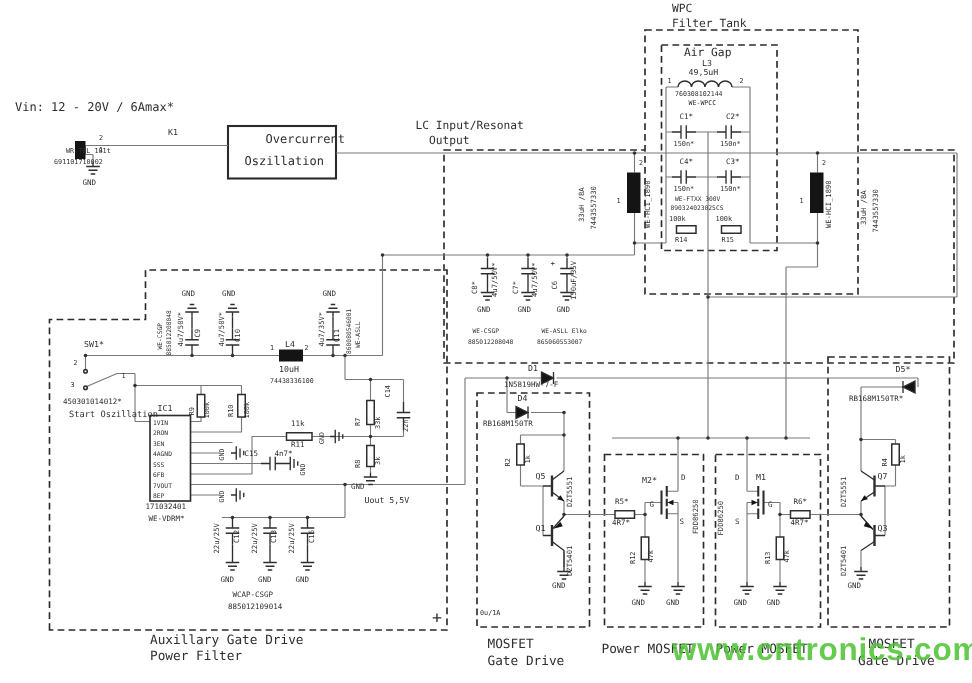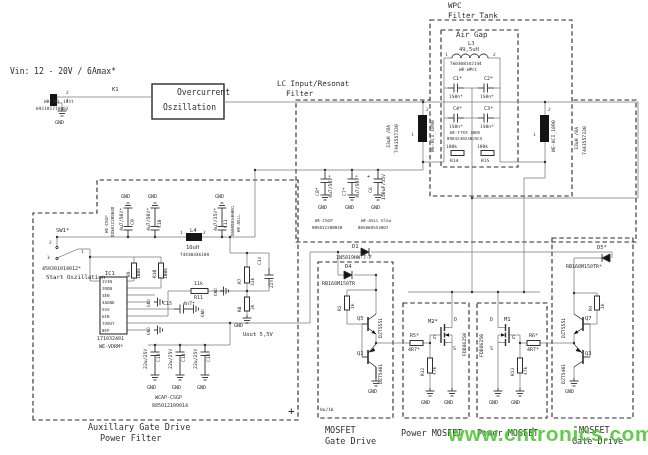--- a/index.html
+++ b/index.html
@@ -237,21 +237,21 @@
       <div class="lbl" style="left: 10px; top: 68px; font-size: 8px;">Vin: 12 - 20V / 6Amax*</div>
       <div class="lbl" style="left: 112px; top: 87px; font-size: 5.5px;">K1</div>
       <div class="lbl" style="left: 66px; top: 91px; font-size: 4.5px;">2</div>
       <div class="lbl" style="left: 66px; top: 99px; font-size: 4.5px;">1</div>
       <div class="lbl" style="left: 44px; top: 100px; font-size: 4.5px;">WR-TBL 101t</div>
       <div class="lbl" style="left: 36px; top: 107px; font-size: 4.5px;">691101710002</div>
       <div class="lbl" style="left: 55px; top: 120px; font-size: 5px;">GND</div>
       <div class="lbl" style="left: 177px; top: 89px; font-size: 8px;">Overcurrent</div>
       <div class="lbl" style="left: 163px; top: 104px; font-size: 8px;">Oszillation</div>
       <div class="lbl" style="left: 277px; top: 80px; font-size: 7.5px;">LC Input/Resonat</div>
-      <div class="lbl" style="left: 286px; top: 90px; font-size: 7.5px;">Filter</div>
+      <div class="lbl" style="left: 286px; top: 90px; font-size: 7.5px;">Output</div>
       <div class="lbl" style="left: 448px; top: 2px; font-size: 7.5px;">WPC</div>
       <div class="lbl" style="left: 448px; top: 12px; font-size: 7.5px;">Filter Tank</div>
       <div class="lbl" style="left: 456px; top: 31px; font-size: 7.5px;">Air Gap</div>
       <div class="lbl" style="left: 468px; top: 41px; font-size: 5.5px;">L3</div>
       <div class="lbl" style="left: 459px; top: 47px; font-size: 5.5px;">49,5uH</div>
       <div class="lbl" style="left: 445px; top: 53px; font-size: 4.5px;">1</div>
       <div class="lbl" style="left: 493px; top: 53px; font-size: 4.5px;">2</div>
       <div class="lbl" style="left: 450px; top: 62px; font-size: 4.4px;">760308102144</div>
       <div class="lbl" style="left: 459px; top: 68px; font-size: 4.4px;">WE-WPCC</div>
       <div class="lbl" style="left: 453px; top: 76px; font-size: 5px;">C1*</div>
@@ -351,21 +351,21 @@
       <div class="lbl v" style="left: 157px; top: 362px; font-size: 4.8px;">C12</div>
       <div class="lbl v" style="left: 169px; top: 369px; font-size: 4.8px;">22u/25V</div>
       <div class="lbl v" style="left: 182px; top: 362px; font-size: 4.8px;">C13</div>
       <div class="lbl v" style="left: 194px; top: 369px; font-size: 4.8px;">22u/25V</div>
       <div class="lbl v" style="left: 207px; top: 362px; font-size: 4.8px;">C16</div>
       <div class="lbl" style="left: 147px; top: 385px; font-size: 5px;">GND</div>
       <div class="lbl" style="left: 172px; top: 385px; font-size: 5px;">GND</div>
       <div class="lbl" style="left: 197px; top: 385px; font-size: 5px;">GND</div>
       <div class="lbl" style="left: 155px; top: 395px; font-size: 5px;">WCAP-CSGP</div>
       <div class="lbl" style="left: 152px; top: 403px; font-size: 5px;">885012109014</div>
-      <div class="lbl" style="left: 88px; top: 423px; font-size: 8.5px;">Auxillary Gate Drive</div>
+      <div class="lbl" style="left: 100px; top: 423px; font-size: 8.5px;">Auxillary Gate Drive</div>
       <div class="lbl" style="left: 100px; top: 434px; font-size: 8.5px;">Power Filter</div>
       <div class="lbl" style="left: 352px; top: 244px; font-size: 5.5px;">D1</div>
       <div class="lbl" style="left: 336px; top: 255px; font-size: 5px;">1N5819HW-7-F</div>
       <div class="lbl" style="left: 345px; top: 264px; font-size: 5.5px;">D4</div>
       <div class="lbl" style="left: 322px; top: 281px; font-size: 5px;">RB168M150TR</div>
       <div class="lbl v" style="left: 338px; top: 311px; font-size: 4.6px;">R2</div>
       <div class="lbl v" style="left: 351px; top: 309px; font-size: 4.6px;">1k</div>
       <div class="lbl" style="left: 357px; top: 316px; font-size: 5.5px;">Q5</div>
       <div class="lbl v" style="left: 379px; top: 338px; font-size: 4.8px;">DZT5551</div>
       <div class="lbl" style="left: 357px; top: 351px; font-size: 5.5px;">Q1</div>

